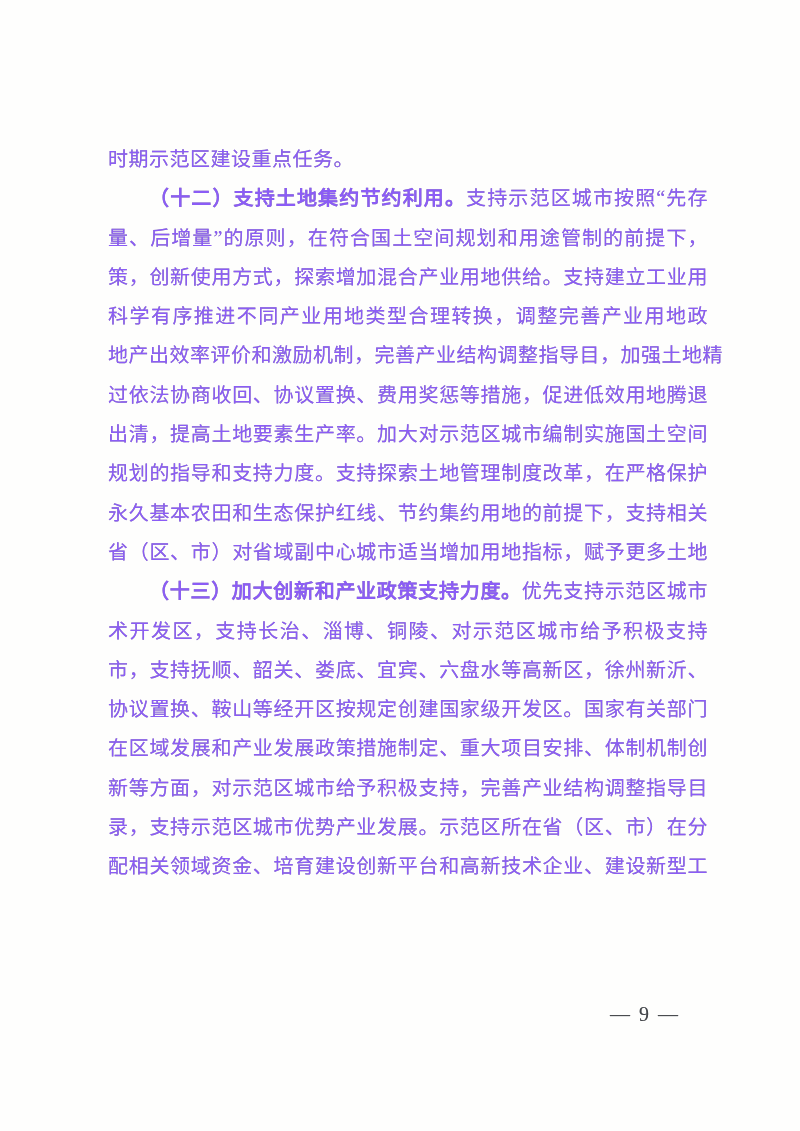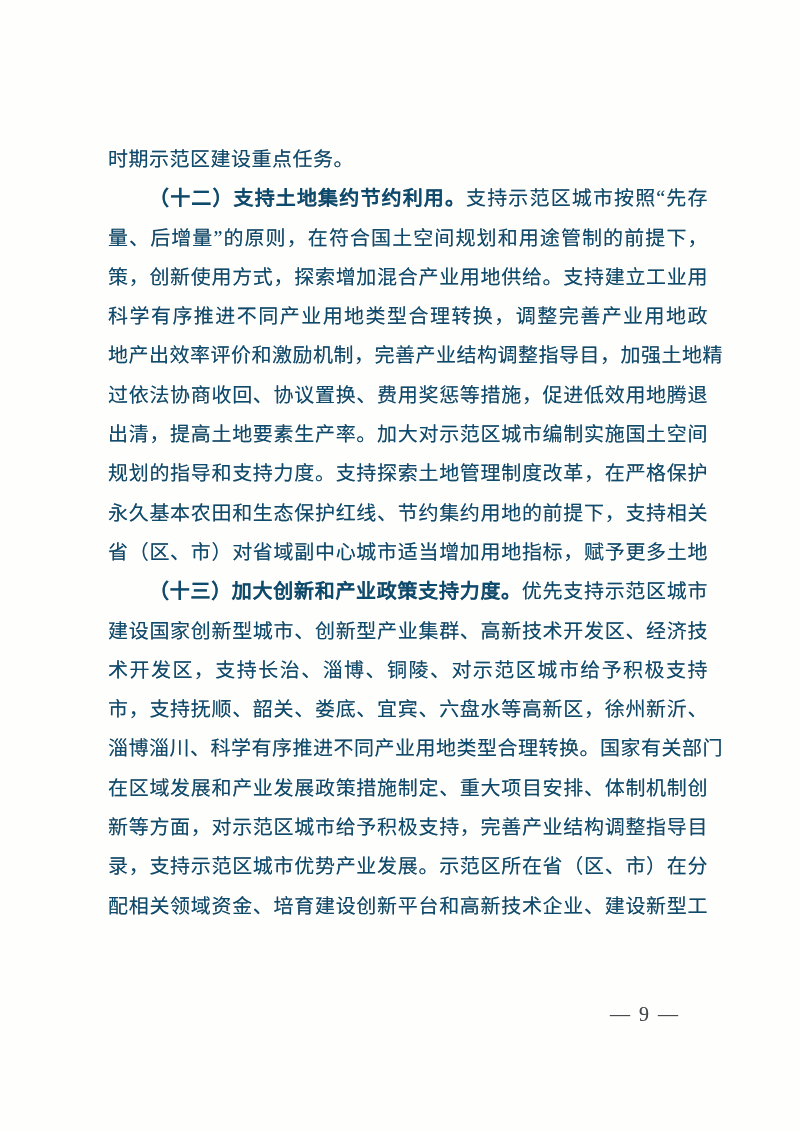--- a/index.html
+++ b/index.html
@@ -29,21 +29,21 @@
     width: 600px;
   }
   .line {
     font-size: 20px;
     line-height: 39.3px;
     height: 39.3px;
     text-align: justify;
     text-align-last: justify;
     white-space: nowrap;
     letter-spacing: 0.5px;
-    color: #0c4a6e;
+    color: #8b5cf6;
     
     text-shadow: 0 0 0.6px rgba(70,70,70,0.55);
   }
   .line.short {
     text-align: left;
     text-align-last: left;
   }
   .line.indent {
     text-indent: 41px;
   }
@@ -70,23 +70,22 @@
       <div class="line"><span class="seg-normal">量、后增量”的原则，在符合国土空间规划和用途管制的前提下，</span></div>
       <div class="line"><span class="seg-normal">策，创新使用方式，探索增加混合产业用地供给。支持建立工业用</span></div>
       <div class="line"><span class="seg-normal">科学有序推进不同产业用地类型合理转换，调整完善产业用地政</span></div>
       <div class="line"><span class="seg-normal">地产出效率评价和激励机制，完善产业结构调整指导目，加强土地精</span></div>
       <div class="line"><span class="seg-normal">过依法协商收回、协议置换、费用奖惩等措施，促进低效用地腾退</span></div>
       <div class="line"><span class="seg-normal">出清，提高土地要素生产率。加大对示范区城市编制实施国土空间</span></div>
       <div class="line"><span class="seg-normal">规划的指导和支持力度。支持探索土地管理制度改革，在严格保护</span></div>
       <div class="line"><span class="seg-normal">永久基本农田和生态保护红线、节约集约用地的前提下，支持相关</span></div>
       <div class="line"><span class="seg-normal">省（区、市）对省域副中心城市适当增加用地指标，赋予更多土地</span></div>
       <div class="line indent"><span class="seg-bold">（十三）加大创新和产业政策支持力度。</span><span class="seg-normal">优先支持示范区城市</span></div>
-      <div class="line"><span class="seg-normal">建设国家创新型城市、创新型产业集群、高新技术开发区、经济技</span></div>
       <div class="line"><span class="seg-normal">术开发区，支持长治、淄博、铜陵、对示范区城市给予积极支持</span></div>
       <div class="line"><span class="seg-normal">市，支持抚顺、韶关、娄底、宜宾、六盘水等高新区，徐州新沂、</span></div>
-      <div class="line"><span class="seg-normal">淄博淄川、科学有序推进不同产业用地类型合理转换。国家有关部门</span></div>
+      <div class="line"><span class="seg-normal">协议置换、鞍山等经开区按规定创建国家级开发区。国家有关部门</span></div>
       <div class="line"><span class="seg-normal">在区域发展和产业发展政策措施制定、重大项目安排、体制机制创</span></div>
       <div class="line"><span class="seg-normal">新等方面，对示范区城市给予积极支持，完善产业结构调整指导目</span></div>
       <div class="line"><span class="seg-normal">录，支持示范区城市优势产业发展。示范区所在省（区、市）在分</span></div>
       <div class="line"><span class="seg-normal">配相关领域资金、培育建设创新平台和高新技术企业、建设新型工</span></div>
     </div>
   <div class="page-number">— 9 —</div>
 </div>
 
 </body></html>

